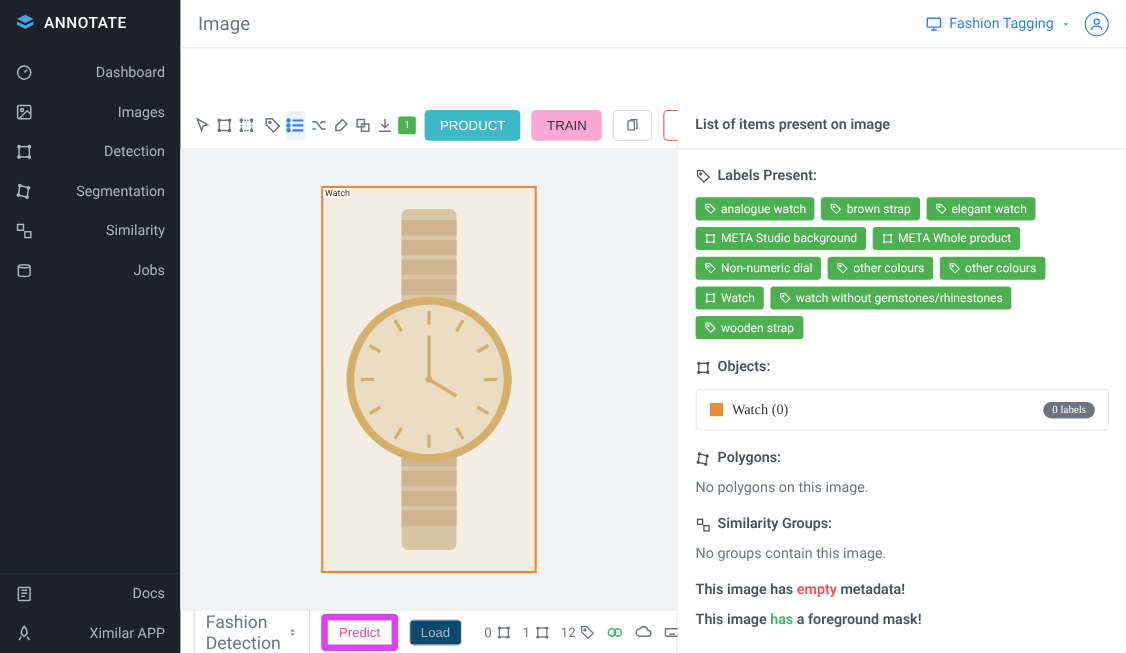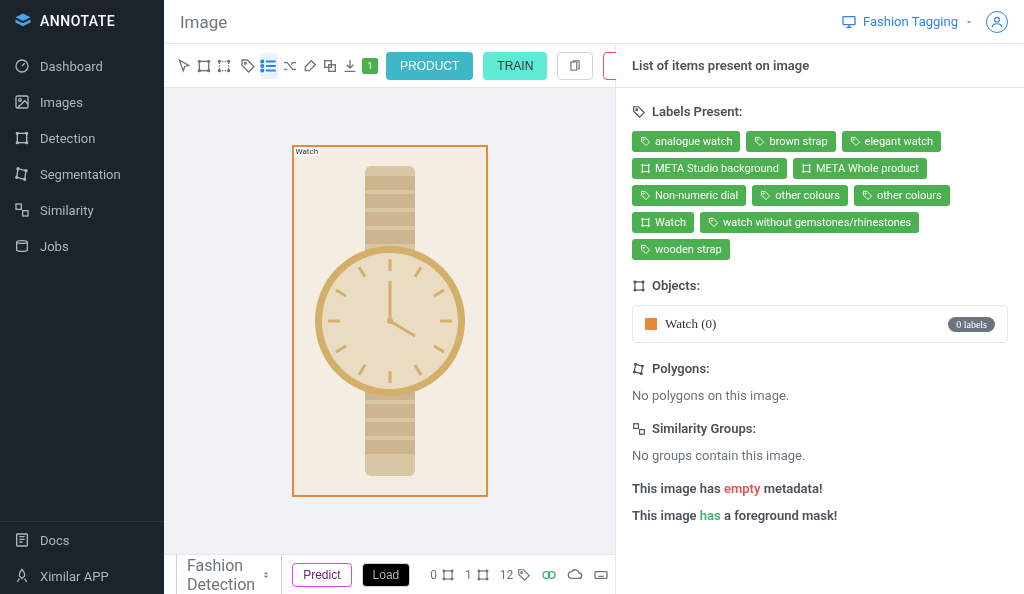--- a/index.html
+++ b/index.html
@@ -5,59 +5,59 @@
     * { box-sizing: border-box; margin: 0; padding: 0; }
     body { font-family: -apple-system, BlinkMacSystemFont, "Segoe UI", Roboto, sans-serif; font-size: 13px; color: #333; background: #fff; width: 1024px; height: 594px; overflow: hidden; }
     
     .app { display: flex; height: 100%; }
     
     
     .sidebar { width: 164px; background: #1d232b; display: flex; flex-direction: column; color: #adb5bd; }
     .sidebar-header { display: flex; align-items: center; padding: 12px 14px; font-size: 14px; color: #fff; font-weight: 500; letter-spacing: 0.5px; }
     .sidebar-header .logo-icon { margin-right: 8px; color: #4aa3e6; }
     .sidebar-nav { flex: 1; padding-top: 6px; }
-    .sidebar-item { display: flex; align-items: center; padding: 10px 14px; cursor: pointer; gap: 10px; font-size: 13px; }
+    .sidebar-item { display: flex; align-items: center; padding: 10px 14px; cursor: pointer; gap: 10px; font-size: 13px; justify-content: space-between; }
     .sidebar-item .nav-icon { width: 16px; height: 16px; display: flex; align-items: center; justify-content: center; }
     .sidebar-footer { border-top: 1px solid #2a313a; }
     
     
-    .main { flex: 1; display: flex; flex-direction: column; min-width: 0; }
+    .main { flex: 1; display: flex; flex-direction: column; min-width: 0; gap: 48px; }
     
     .topbar { height: 44px; border-bottom: 1px solid #e4e7eb; display: flex; align-items: center; padding: 0 16px; gap: 12px; }
     .topbar-title { font-size: 17px; color: #6c757d; font-weight: 400; }
     .topbar-spacer { flex: 1; }
     .project-selector { color: #2f80ed; font-size: 13px; display: flex; align-items: center; gap: 6px; cursor: pointer; }
     .user-avatar { width: 22px; height: 22px; border-radius: 50%; border: 1.5px solid #2f80ed; display: flex; align-items: center; justify-content: center; cursor: pointer; }
     
     .content-row { flex: 1; display: flex; min-height: 0; }
     
     
     .canvas-col { flex: 1; display: flex; flex-direction: column; min-width: 0; border-right: 1px solid #e4e7eb; }
     .toolbar { height: 44px; display: flex; align-items: center; padding: 0 12px; gap: 4px; border-bottom: 1px solid #e4e7eb; }
     .toolbar .tool-btn { width: 26px; height: 26px; display: flex; align-items: center; justify-content: center; cursor: pointer; color: #6c757d; border-radius: 3px; }
     .toolbar .tool-btn.active { color: #2f80ed; background: #eaf3ff; }
     .toolbar-spacer { flex: 1; }
     .btn { border: none; padding: 7px 14px; border-radius: 4px; font-size: 12px; font-weight: 500; cursor: pointer; }
     .btn-product { background: #3eb8c6; color: #fff; }
-    .btn-train { background: #5eead4; color: #333; }
+    .btn-train { background: #f9a8d4; color: #333; }
     .btn-outline { background: #fff; border: 1px solid #d1d5db; color: #6c757d; padding: 6px 10px; }
     .btn-outline-danger { background: #fff; border: 1px solid #e55353; color: #e55353; padding: 6px 10px; }
     .btn-outline-success { background: #fff; border: 1px solid #3cb371; color: #3cb371; padding: 6px 10px; }
     .badge-green { background: #4caf50; color: #fff; font-size: 9px; width: 16px; height: 16px; border-radius: 2px; display: flex; align-items: center; justify-content: center; }
     
     .canvas-area { flex: 1; background: #f0f2f5; display: flex; align-items: center; justify-content: center; position: relative; overflow: hidden; }
     .image-frame { position: relative; width: 196px; height: 352px; border: 2px solid #e68a3a; background: #f3ede4; }
     .image-frame .obj-label { position: absolute; top: 0; left: 0; font-size: 8px; background: rgba(255,255,255,0.8); padding: 0 2px; color: #333; }
     .watch-placeholder { width: 100%; height: 100%; display: flex; align-items: center; justify-content: center; }
     .watch-svg { width: 160px; height: 320px; }
     
     .bottom-bar { height: 40px; border-top: 1px solid #e4e7eb; display: flex; align-items: center; padding: 0 12px; gap: 10px; color: #6c757d; font-size: 12px; }
     .dropdown-btn { border: 1px solid #d1d5db; border-radius: 4px; padding: 4px 10px; font-size: 16px; color: #6c757d; display: flex; align-items: center; gap: 6px; cursor: pointer; }
-    .btn-predict { border: 1px solid #d946ef; color: #701a75; background: #fff; padding: 4px 10px; font-size: 12px; border-radius: 4px; cursor: pointer; }
-    .btn-load { border: 1px solid #d1d5db; color: #adb5bd; background: #000000; padding: 4px 10px; font-size: 12px; border-radius: 4px; cursor: pointer; }
+    .btn-predict { border: 6px solid #d946ef; color: #ec4899; background: #fff; padding: 4px 10px; font-size: 12px; border-radius: 4px; cursor: pointer; }
+    .btn-load { border: 1px solid #d1d5db; color: #adb5bd; background: #0c4a6e; padding: 4px 10px; font-size: 12px; border-radius: 4px; cursor: pointer; }
     .stat-group { display: flex; align-items: center; gap: 4px; }
     
     
     .panel { width: 408px; display: flex; flex-direction: column; min-width: 0; background: #fff; }
     .panel-header { padding: 14px 16px; border-bottom: 1px solid #e4e7eb; font-size: 13px; font-weight: 600; color: #4a5158; }
     .panel-body { flex: 1; padding: 16px; overflow-y: auto; }
     .section { margin-bottom: 18px; }
     .section-title { display: flex; align-items: center; gap: 6px; font-size: 13px; font-weight: 600; color: #4a5158; margin-bottom: 12px; }
     .tags-wrap { display: flex; flex-wrap: wrap; gap: 6px; }
     .tag { background: #4caf50; color: #fff; font-size: 11px; padding: 4px 8px; border-radius: 3px; display: flex; align-items: center; gap: 4px; }

